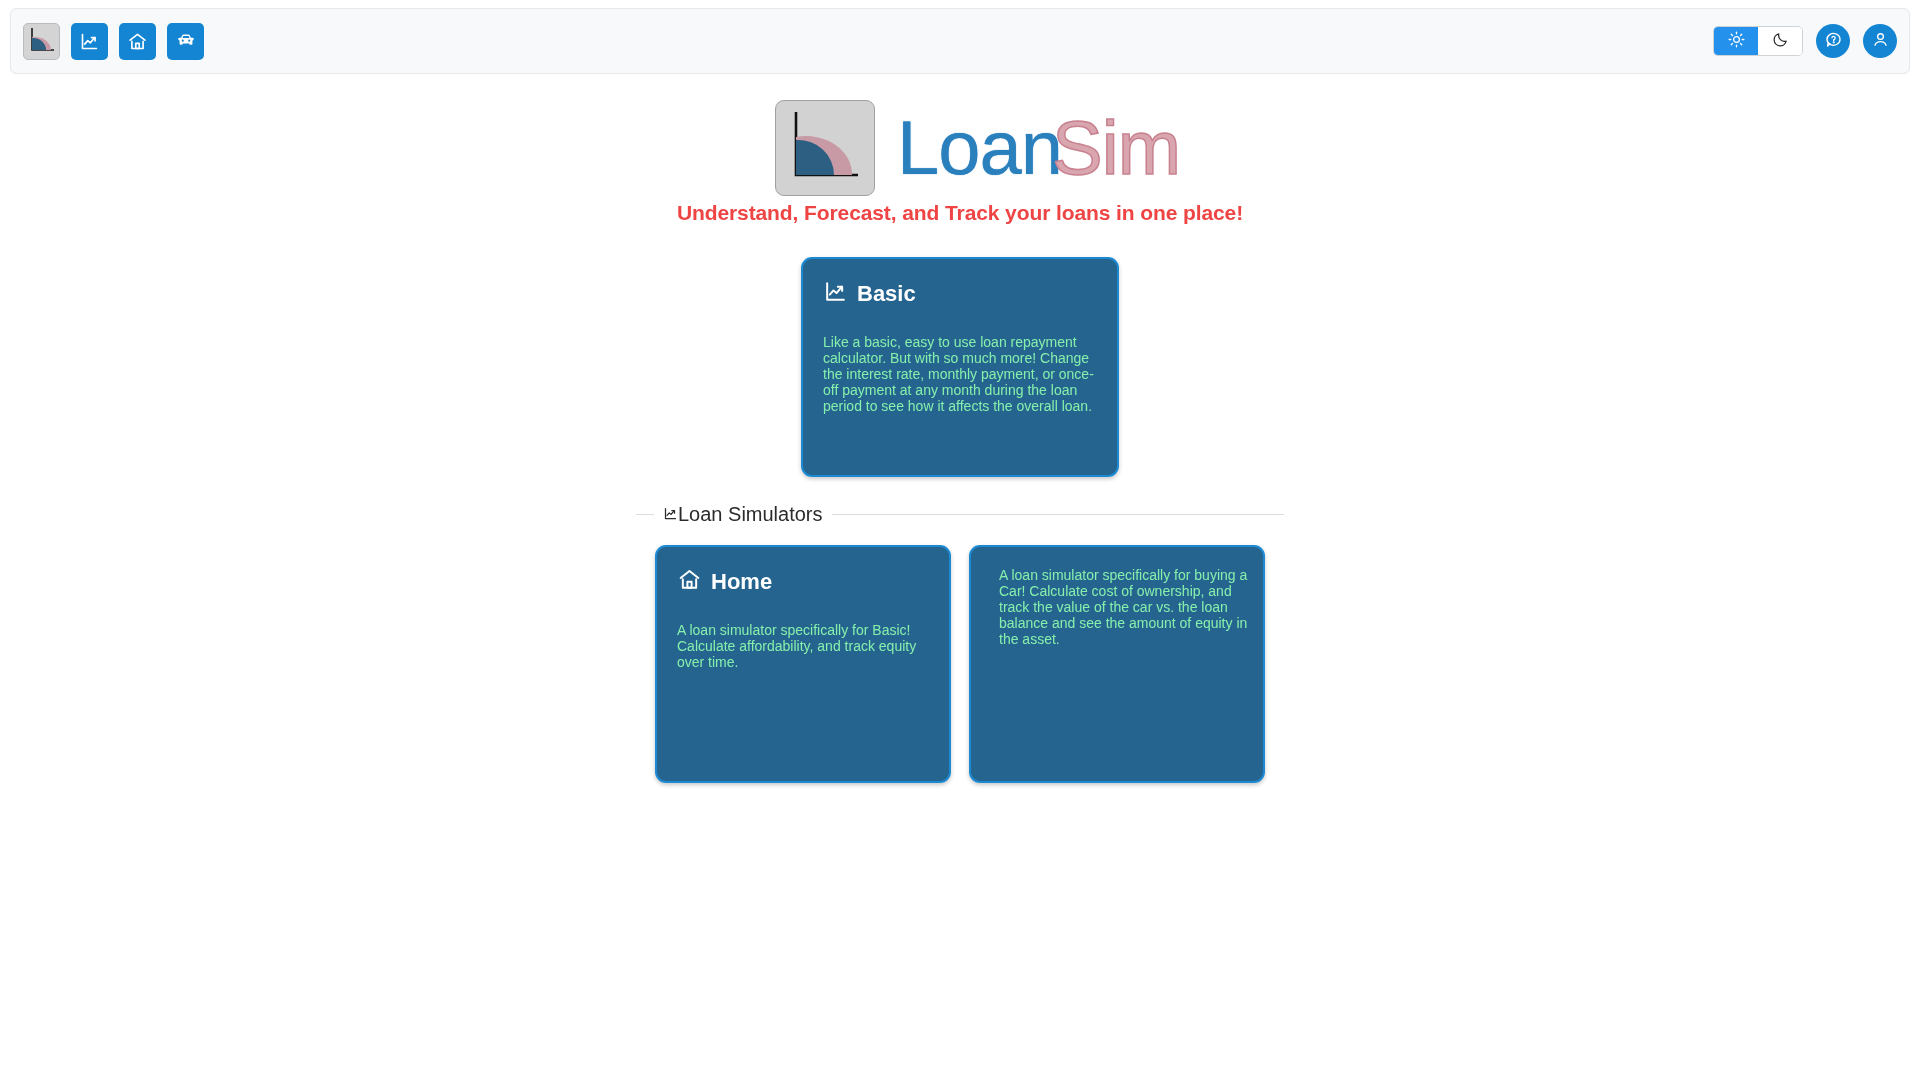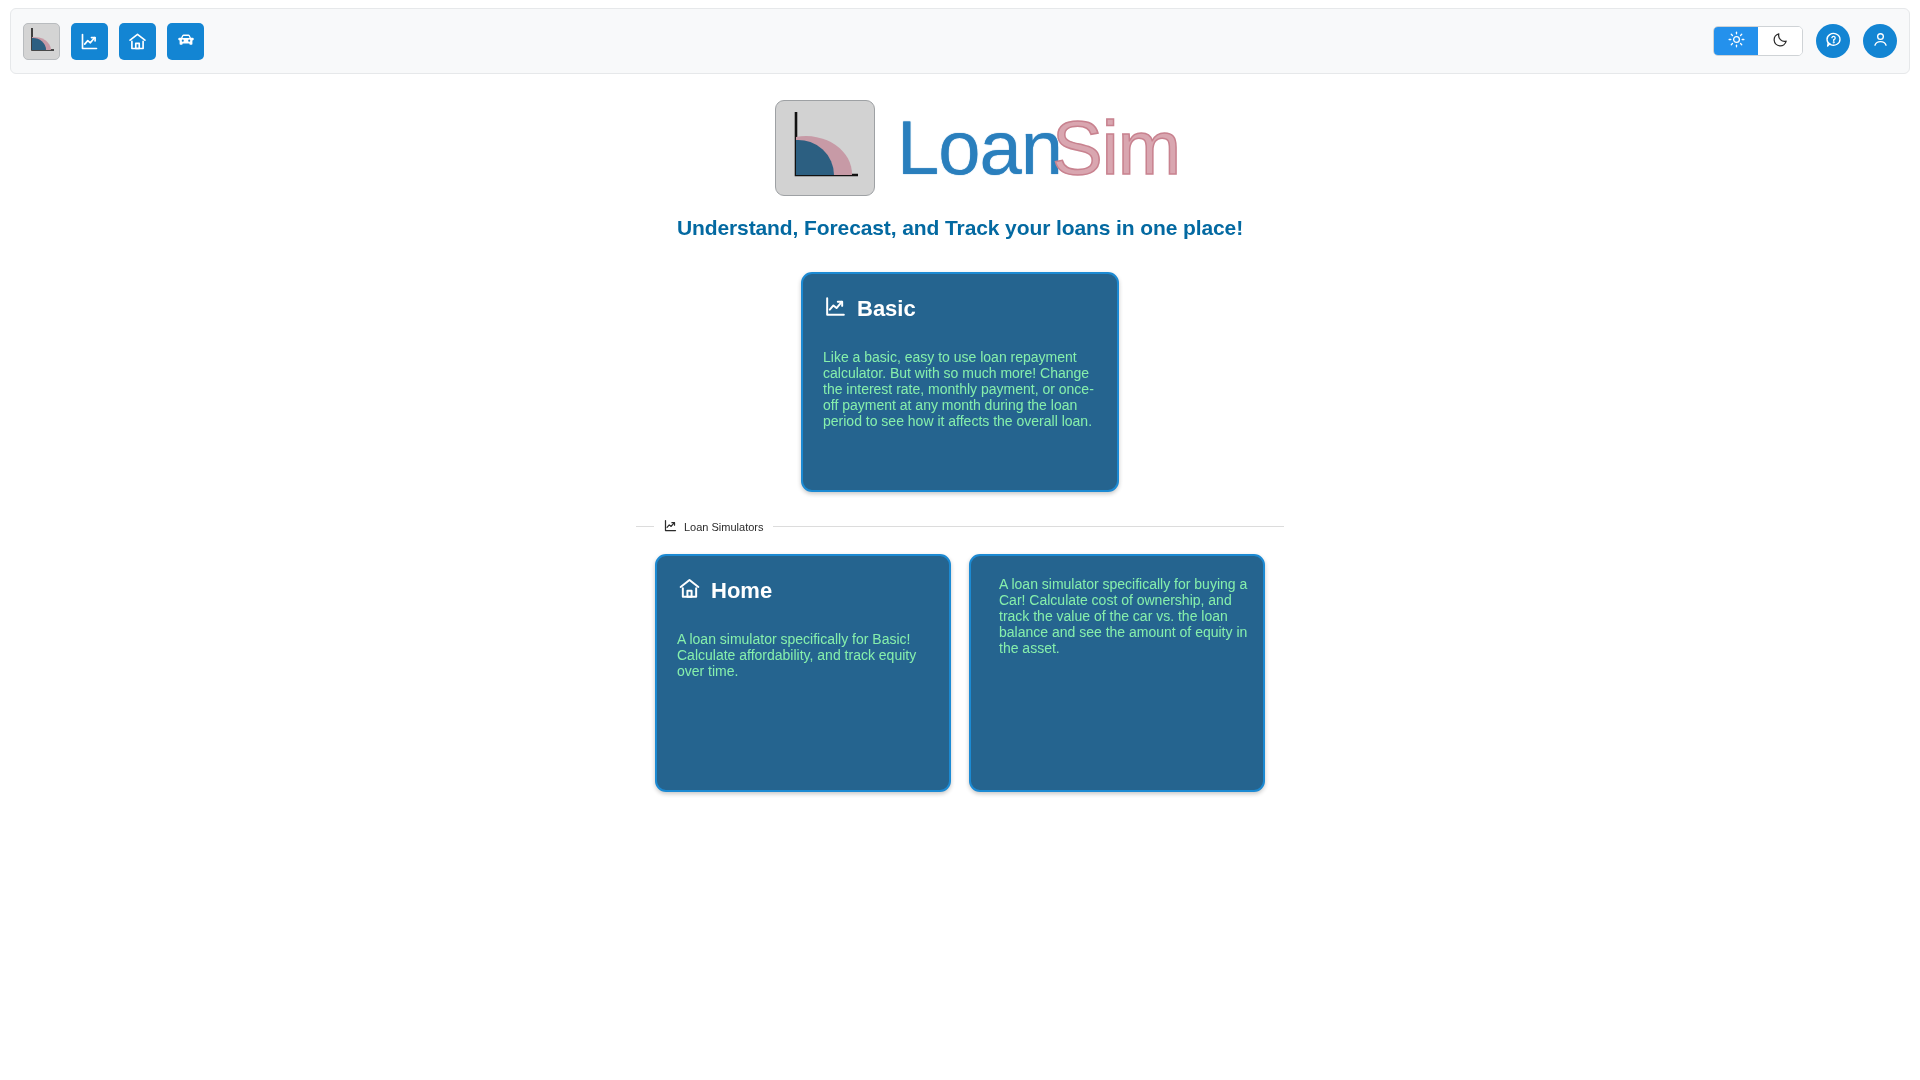--- a/index.html
+++ b/index.html
@@ -111,24 +111,24 @@
     text-shadow: 0 0 1px #2a7fbd;
   }
   .brand-sim {
     color: #d9a6b0;
     -webkit-text-stroke: 1.5px #c8828f;
     text-shadow: 0 0 0 #d9a6b0;
     margin-left: -10px;
   }
 
   .tagline {
-    margin-top: 20px;
+    margin-top: 5px;
     font-size: 21px;
     font-weight: bold;
-    color: #0369a1;
+    color: #ef4444;
     letter-spacing: -0.1px;
   }
 
   
   .card {
     background: #25648f;
     border: 2px solid #1c8ad3;
     border-radius: 11px;
     box-shadow: 0 2px 4px rgba(0,0,0,0.22);
     color: #ffffff;
@@ -166,22 +166,21 @@
     width: 648px;
     display: flex;
     align-items: center;
     gap: 9px;
   }
   .divider-line { flex: 1; height: 1px; background: #dcdcdc; }
   .divider-line.short { flex: 0 0 18px; }
   .divider-label {
     display: flex;
     align-items: center;
-    gap: 6px;
-    font-size: 11px;
+    font-size: 20px;
     color: #2b2b2b;
     white-space: nowrap;
   }
 
   
   .sim-row {
     margin-top: 19px;
     display: flex;
     gap: 18px;
   }

